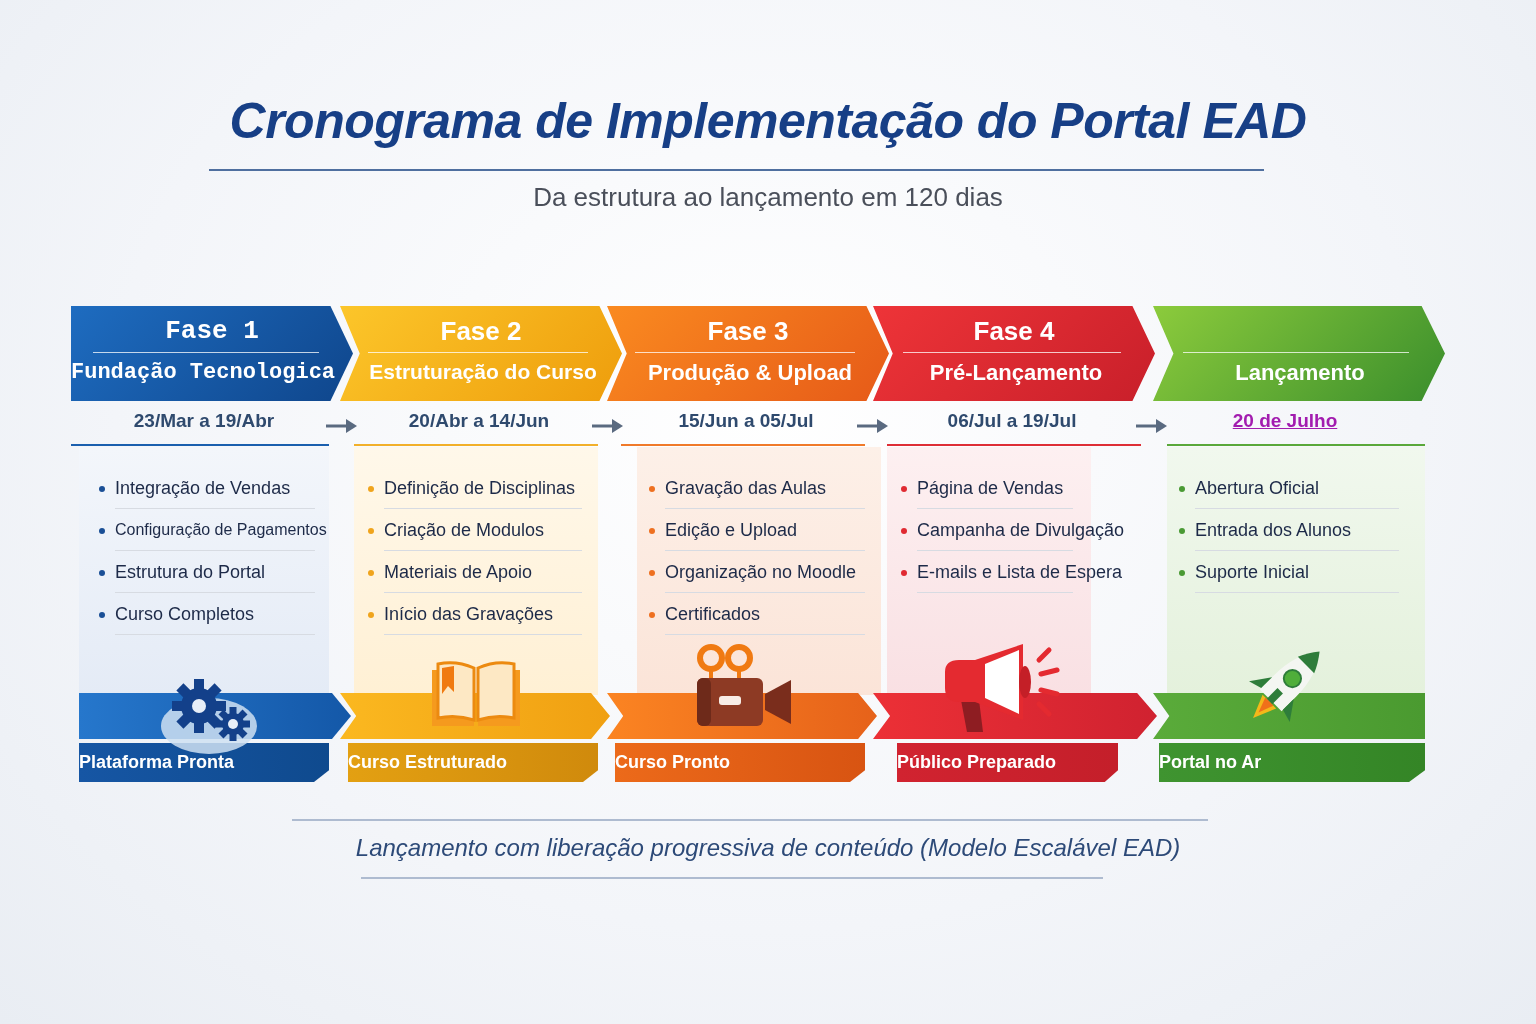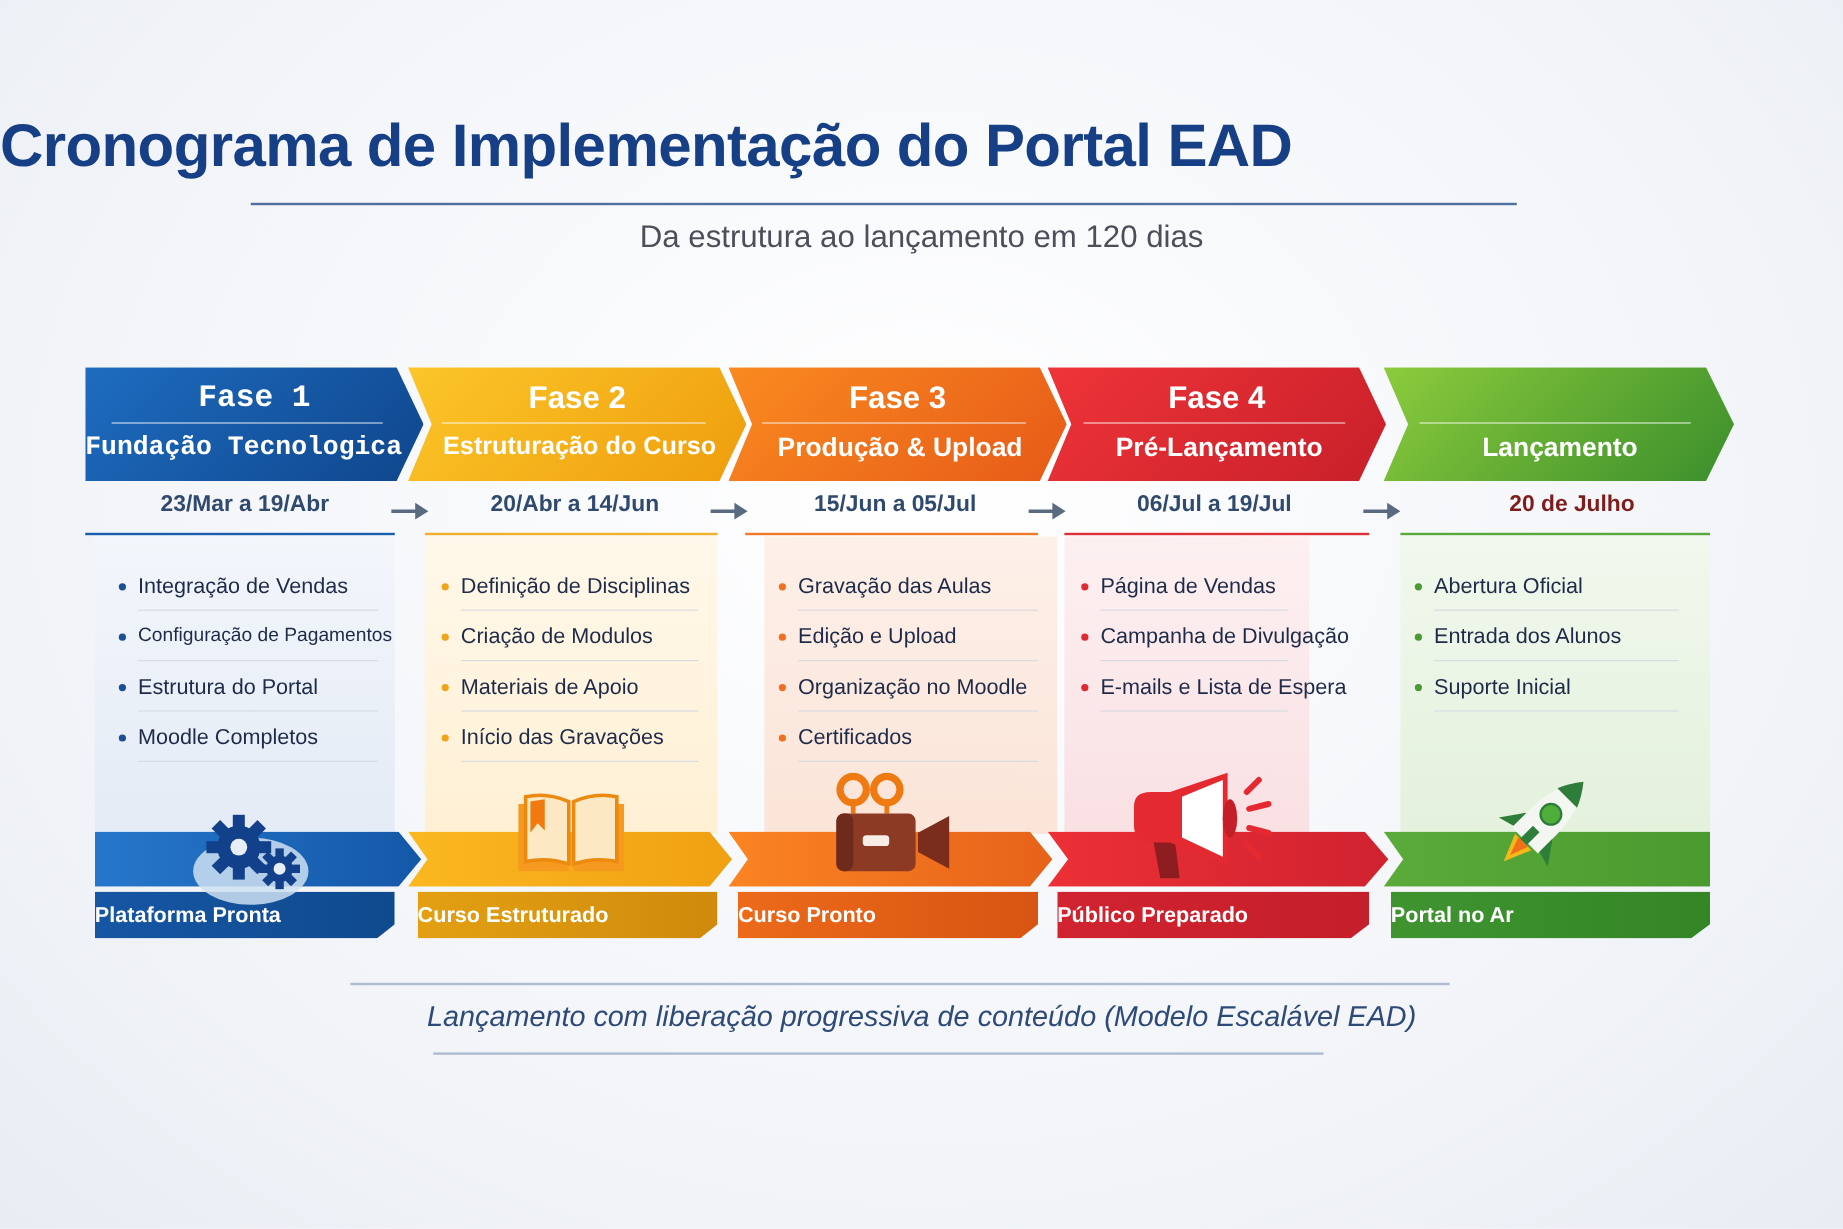--- a/index.html
+++ b/index.html
@@ -5,22 +5,22 @@
   * { box-sizing: border-box; margin: 0; padding: 0; }
   html, body { width: 1536px; height: 1024px; overflow: hidden; }
   body {
     font-family: "Liberation Sans", "DejaVu Sans", sans-serif;
     background: radial-gradient(ellipse at 50% 40%, #ffffff 0%, #f3f5f9 60%, #e9edf3 100%);
     position: relative;
     color: #1f2a44;
   }
   .title {
     position: absolute; left: 0; right: 0; top: 92px;
-    font-size: 50px; font-weight: bold;
-    color: #173f86; letter-spacing: -0.5px;
+    text-align: center; font-size: 50px; font-weight: bold;
+    color: #173f86; letter-spacing: -0.5px; font-style: italic;
   }
   .title-rule {
     position: absolute; left: 209px; width: 1055px; top: 169px; height: 2px;
     background: #4f6f9f;
   }
   .subtitle {
     position: absolute; left: 0; right: 0; top: 182px;
     text-align: center; font-size: 26px; color: #4a4f5a;
   }
 
@@ -90,21 +90,21 @@
     <div class="phase-hr"></div>
     <div class="phase-name" style="right:30px;">Fundação Tecnologica</div>
   </div>
   <div class="phase-date">23/Mar a 19/Abr</div>
   <div class="phase-date-rule" style="background:#1a5fae;"></div>
   <div class="phase-body" style="background:linear-gradient(180deg,#f3f6fb,#e4ebf6);">
     <ul class="phase-list">
       <li><span class="dot" style="background:#1a4f96;"></span><span>Integração de Vendas</span></li>
       <li style="font-size:16px;"><span class="dot" style="background:#1a4f96;"></span><span>Configuração de Pagamentos</span></li>
       <li><span class="dot" style="background:#1a4f96;"></span><span>Estrutura do Portal</span></li>
-      <li class="last"><span class="dot" style="background:#1a4f96;"></span><span>Moodle Completos</span></li>
+      <li class="last"><span class="dot" style="background:#1a4f96;"></span><span>Curso Completos</span></li>
     </ul>
   </div>
   <div class="phase-band" style="background:linear-gradient(90deg,#2677cc,#1458a8);"></div>
   <svg class="phase-icon" viewBox="0 0 100 90" style="left:88px;top:362px;">
     <ellipse cx="50" cy="58" rx="48" ry="28" fill="#cfe0f2" opacity="0.85"></ellipse>
     <g fill="#13408a">
       <circle cx="40" cy="38" r="18"></circle>
       <g transform="translate(40 38)">
         <rect x="-5" y="-27" width="10" height="12"></rect>
           <rect x="-5" y="15" width="10" height="12"></rect>
@@ -224,34 +224,34 @@
   <svg class="phase-icon" viewBox="0 0 130 90" style="left:66px;top:336px;width:130px;">
     <path d="M22 58 H40 L44 90 H28 Z" fill="#8e1d22"></path>
     <path d="M6 30 Q6 18 20 18 L36 18 L84 2 L84 78 L36 60 L20 60 Q6 60 6 46 Z" fill="#e42a30"></path>
     <path d="M46 22 L80 8 L80 72 L46 56 Z" fill="#fff"></path>
     <ellipse cx="86" cy="40" rx="6" ry="16" fill="#c41f27"></ellipse>
     <path d="M100 18 L110 8" stroke="#e42a30" stroke-width="5" stroke-linecap="round"></path>
     <path d="M102 32 L118 28" stroke="#e42a30" stroke-width="5" stroke-linecap="round"></path>
     <path d="M102 48 L118 52" stroke="#e42a30" stroke-width="5" stroke-linecap="round"></path>
     <path d="M100 62 L110 72" stroke="#e42a30" stroke-width="5" stroke-linecap="round"></path>
   </svg>
-  <div class="phase-result" style="left:8px;width:260px;background:linear-gradient(90deg,#d12330,#c41f2a);">Público Preparado</div>
+  <div class="phase-result" style="left:24px;width:221px;background:linear-gradient(90deg,#d12330,#c41f2a);">Público Preparado</div>
 </div>
 
 <svg class="arrow" viewBox="0 0 32 16" style="left:1136px;">
   <path d="M0 8 H22" stroke="#5a6a80" stroke-width="3"></path>
     <path d="M20 1 L31 8 L20 15 Z" fill="#5a6a80"></path>
 </svg>
 
 <div class="phase" style="left:1153px;width:292px;">
   <div class="phase-head" style="width:292px;background:linear-gradient(135deg,#8ccb3c,#3a8e2c);">
     <div class="phase-hr" style="left:30px;right:36px;"></div>
     <div class="phase-name" style="left:12px;">Lançamento</div>
   </div>
-  <div class="phase-date" style="left:28px;width:258px;color:#7f1d1d;">20 de Julho</div>
+  <div class="phase-date" style="left:3px;width:258px;color:#a21caf;text-decoration:underline;">20 de Julho</div>
   <div class="phase-date-rule" style="background:#5aa83a;left:14px;width:258px;"></div>
   <div class="phase-body" style="left:14px;width:258px;background:linear-gradient(180deg,#f1f8ee,#e4f1dc);">
     <ul class="phase-list" style="left:12px;right:26px;">
       <li><span class="dot" style="background:#4a9a34;"></span><span>Abertura Oficial</span></li>
       <li><span class="dot" style="background:#4a9a34;"></span><span>Entrada dos Alunos</span></li>
       <li><span class="dot" style="background:#4a9a34;"></span><span>Suporte Inicial</span></li>
     </ul>
   </div>
   <div class="phase-band" style="left:0;width:272px;clip-path:polygon(0 0,100% 0,100% 100%,0 100%,6% 50%);background:linear-gradient(90deg,#5aab3a,#4a9a30);"></div>
   <svg class="phase-icon" viewBox="0 0 100 100" style="left:86px;top:330px;width:96px;height:96px;">

